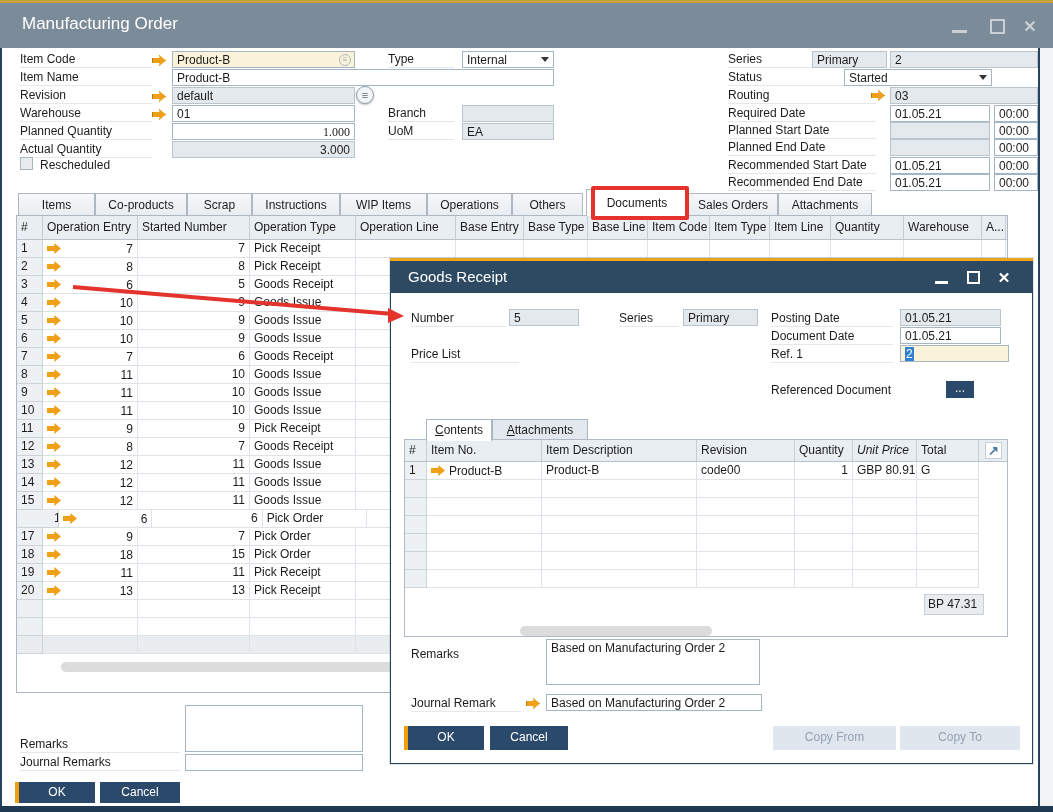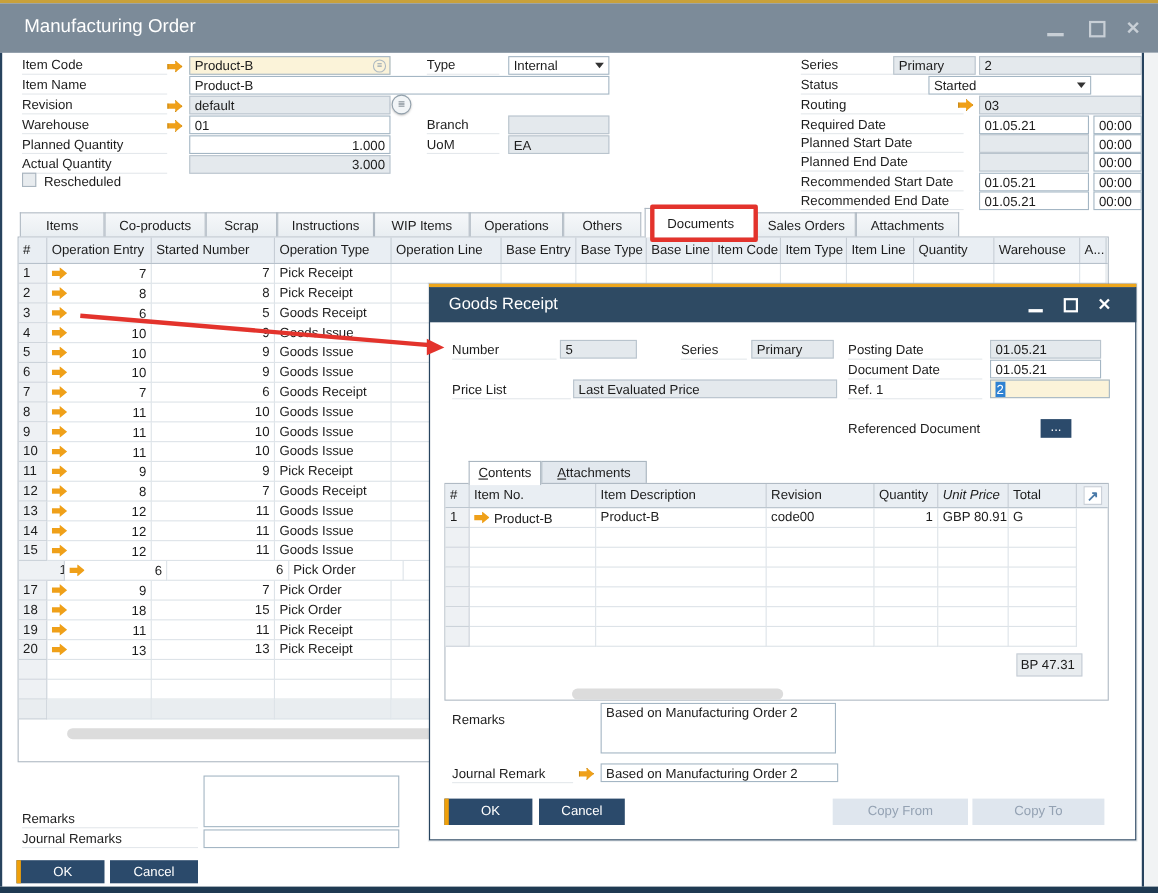--- a/index.html
+++ b/index.html
@@ -53,21 +53,21 @@
   .trow .tc { border-right:1px solid #dde3e8; border-bottom:1px solid #dde3e8; padding:1px 4px; overflow:hidden; white-space:nowrap; }
   .trow .tc.rownum { background:#eef1f4; border-right:1px solid #ccd3da; border-bottom:1px solid #ccd3da; }
   .trow .tc.entry { display:flex; justify-content:space-between; align-items:center; padding:1px 4px; }
   .trow .tc.rnum { text-align:right; }
   .trow.muted .tc { background:#e9edf0; }
   .scrollpill { position:absolute; height:10px; border-radius:5px; background:#dcdcdc; }
 
   
   .btn { position:absolute; height:21px; background:#2b4a6b; color:#fff; text-align:center; line-height:20px; font-size:12px; }
   .btn.gold { border-left:4px solid #efa00b; }
-  .btn.disabled { background:#dfe6ee; color:#94a2b3; }
+  .btn.disabled { background:#dfe6ee; color:#94a2b3;margin-left:16px; }
 
   
   .dialog { position:absolute; left:390px; top:258px; width:643px; height:506px; z-index:40;
             background:#fff; border:1px solid #27435e; box-shadow:0 0 0 1px rgba(40,70,95,.15); }
   .dlg-gold { position:absolute; left:-1px; top:-1px; width:643px; height:3px; background:#eda61c; }
   .dlg-titlebar { position:absolute; left:-1px; top:2px; width:643px; height:32px; background:#2e4a63; }
   .dlg-titlebar .dtitle { position:absolute; left:18px; top:7px; font-size:15px; color:#fff; }
   .dwinbtn { position:absolute; top:8px; width:18px; height:18px; color:#fff; }
   .d-min{ left:543px; } .d-min i { position:absolute; left:2px; top:12px; width:13px; height:3px; background:#fff; }
   .d-max{ left:575px; } .d-max i { position:absolute; left:2px; top:2px; width:13px; height:13px; border:2px solid #fff; }
@@ -129,21 +129,21 @@
   <div class="lbl" style="left:20px;top:88px;width:132px;">Revision</div>
   <span class="arrow" style="left:152px;top:91px;"></span>
   <div class="fld gray" style="left:172px;top:87px;width:183px;">default</div>
   <span class="circ-btn" style="left:356px;top:86px;">≡</span>
 
   <div class="lbl" style="left:20px;top:106px;width:132px;">Warehouse</div>
   <span class="arrow" style="left:152px;top:109px;"></span>
   <div class="fld" style="left:172px;top:105px;width:183px;">01</div>
 
   <div class="lbl" style="left:20px;top:124px;width:132px;">Planned Quantity</div>
-  <div class="fld num" style="left:172px;top:123px;width:183px;">1.000</div>
+  <div class="fld num" style="left:172px;top:123px;width:183px;font-family:Liberation Serif, serif;">1.000</div>
 
   <div class="lbl" style="left:20px;top:142px;width:132px;">Actual Quantity</div>
   <div class="fld gray num" style="left:172px;top:141px;width:183px;">3.000</div>
 
   <span class="checkbox" style="left:20px;top:157px;"></span>
   <div style="position:absolute;left:40px;top:158px;">Rescheduled</div>
 
   <div class="lbl" style="left:388px;top:52px;width:66px;">Type</div>
   <div class="fld" style="left:462px;top:51px;width:92px;">
     <span>Internal</span><span class="ddarrow"></span>
@@ -675,21 +675,20 @@
     <div class="lbl" style="left:228px;top:52px;width:60px;">Series</div>
     <div class="fld gray" style="left:292px;top:50px;width:75px;">Primary</div>
 
     <div class="lbl" style="left:380px;top:52px;width:122px;">Posting Date</div>
     <div class="fld gray" style="left:509px;top:50px;width:101px;">01.05.21</div>
 
     <div class="lbl" style="left:380px;top:70px;width:122px;">Document Date</div>
     <div class="fld" style="left:509px;top:68px;width:101px;">01.05.21</div>
 
     <div class="lbl" style="left:20px;top:88px;width:108px;">Price List</div>
-    <div class="fld gray" style="left:130px;top:86px;width:240px;">Last Evaluated Price</div>
 
     <div class="lbl" style="left:380px;top:88px;width:122px;">Ref. 1</div>
     <div class="fld cream" style="left:509px;top:86px;width:109px;"><span class="sel">2</span></div>
 
     <div class="lbl" style="left:380px;top:124px;width:140px;border-bottom:none;">Referenced Document</div>
     <div class="btn" style="left:555px;top:122px;width:28px;height:17px;line-height:14px;">...</div>
 
     <div class="dtab active u-first" style="left:35px;width:66px;">Contents</div>
     <div class="dtab u-first" style="left:101px;width:96px;">Attachments</div>
 

